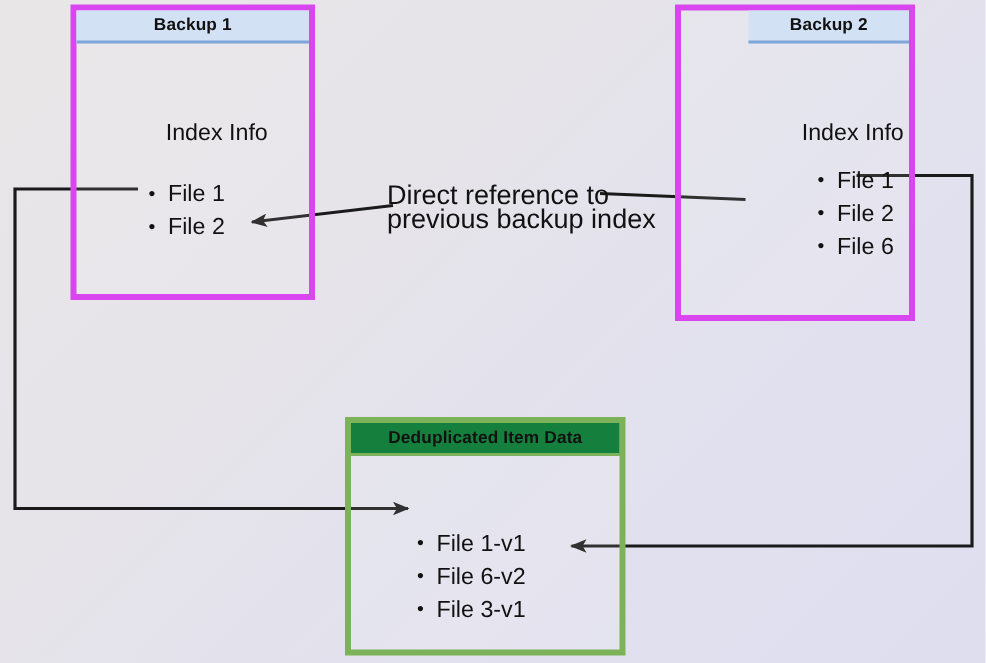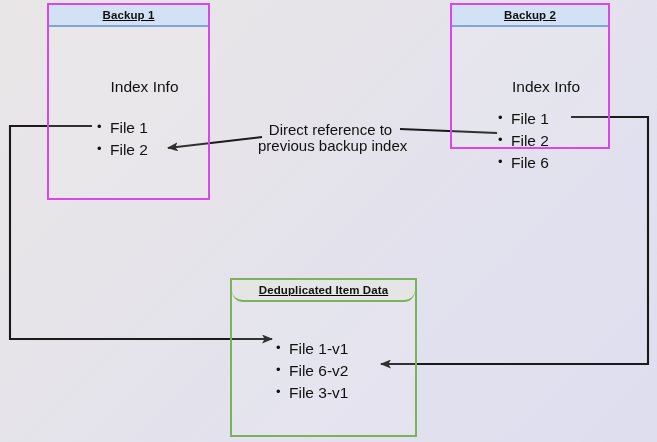--- a/index.html
+++ b/index.html
@@ -24,23 +24,22 @@
     top: 0;
     width: 657px;
     height: 442px;
     overflow: visible;
   }
 
   
   .box {
     position: absolute;
     box-sizing: border-box;
-    border: 2px solid #d946ef;
+    border: 4px solid #d946ef;
     background: rgba(255,255,255,0.10);
-    text-decoration: underline;
   }
   .box .hdr {
     box-sizing: border-box;
     height: 22px;
     line-height: 20px;
     text-align: center;
     font-size: 11.5px;
     font-weight: bold;
     color: #111;
     background: #d3e1f4;
@@ -49,23 +48,22 @@
   }
   .box .body {
     position: relative;
     height: calc(100% - 22px);
   }
 
   .box.green {
     border-color: #7cb35a;
   }
   .box.green .hdr {
-    background: #e5e5e5;
+    background: #15803d;
     border-bottom-color: #7cb35a;
-    border-radius: 11px;
   }
 
   .index-label {
     position: absolute;
     left: 0;
     right: 0;
     text-align: center;
     font-size: 15.5px;
     color: #111;
     margin-left: 32px;
@@ -90,21 +88,21 @@
     position: absolute;
     left: 0;
     top: -1px;
     font-size: 13px;
     color: #111;
   }
 
   .annotation {
     position: absolute;
     text-align: center;
-    font-size: 15px;
+    font-size: 18px;
     line-height: 16px;
     color: #111;
     white-space: nowrap;
   }
 </style>
 </head>
 <body>
 
 <div id="canvas">
 
@@ -127,36 +125,36 @@
     <div class="hdr">Backup 1</div>
     <div class="body">
       <div class="index-label" style="top:51px;">Index Info</div>
       <ul class="filelist" style="left:48px; top:90px;">
         <li>File 1</li>
         <li>File 2</li>
       </ul>
     </div>
   </div>
 
-  <div class="box" style="left:450px; top:3px; width:160px; height:146px;">
+  <div class="box" style="left:450px; top:3px; width:160px; height:211px;padding-left:45px;">
     <div class="hdr">Backup 2</div>
     <div class="body">
       <div class="index-label" style="top:51px;">Index Info</div>
       <ul class="filelist" style="left:46px; top:81px;">
         <li>File 1</li>
         <li>File 2</li>
         <li>File 6</li>
       </ul>
     </div>
   </div>
 
   <div class="box green" style="left:230px; top:278px; width:187px; height:159px;">
     <div class="hdr">Deduplicated Item Data</div>
     <div class="body">
-      <ul class="filelist" style="left:44px; top:36px;">
+      <ul class="filelist" style="left:44px; top:48px;">
         <li>File 1-v1</li>
         <li>File 6-v2</li>
         <li>File 3-v1</li>
       </ul>
     </div>
   </div>
 
   <div class="annotation" style="left:258px; top:122px; width:145px;">
     <div>Direct reference to</div>
     <div>previous backup index</div>

